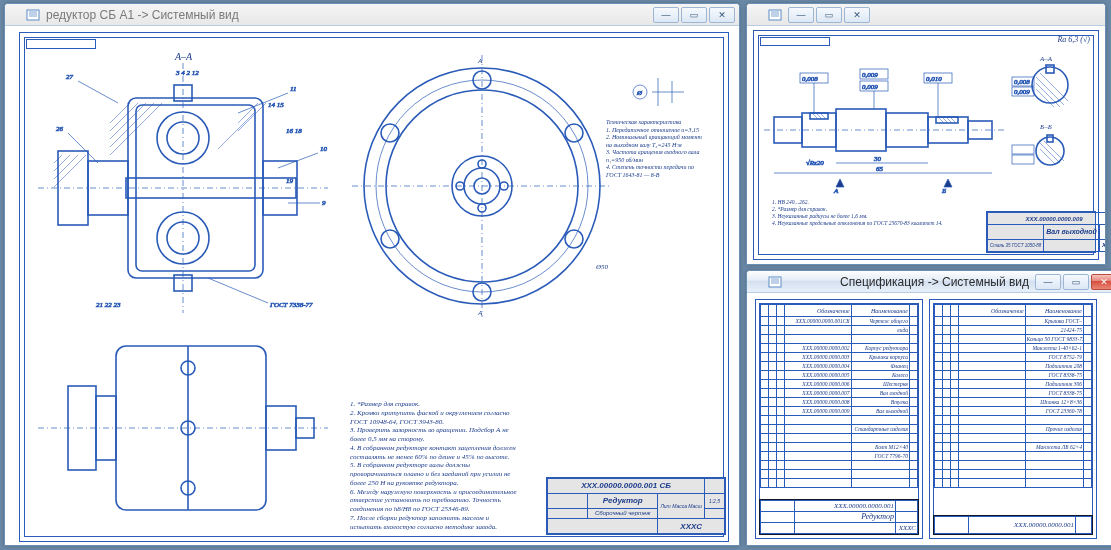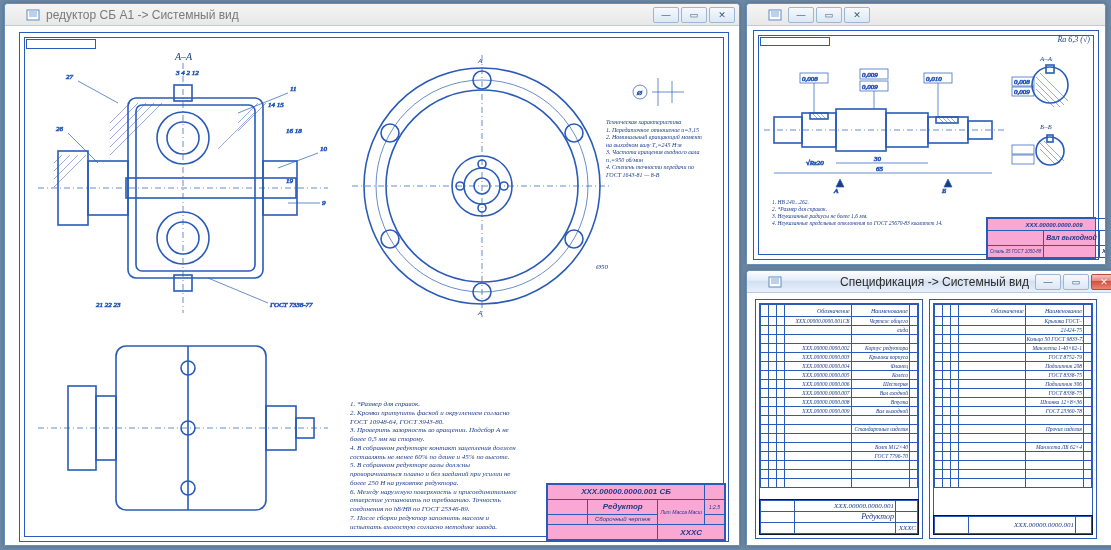--- a/index.html
+++ b/index.html
@@ -76,23 +76,23 @@
     border: 1px solid #2a5bb8;
     background: #fff;
   }
   .sheet-inner {
     position: absolute;
     inset: 4px;
     border: 1px solid #2a5bb8;
   }
   .tb { 
     position: absolute;
-    right: 2px; bottom: 0;
+    right: 2px; bottom: 6px;
     border: 1px solid #2a5bb8;
-    background: #f9a8d4;
+    background: #e5e5e5;
   }
   .tb table { border-collapse: collapse; width: 100%; height: 100%; }
   .tb td {
     border: 1px solid #2a5bb8;
     padding: 0 2px;
     font-size: 6px;
     color: #1a3a8a;
     font-style: italic;
     white-space: nowrap;
     text-align: center;

